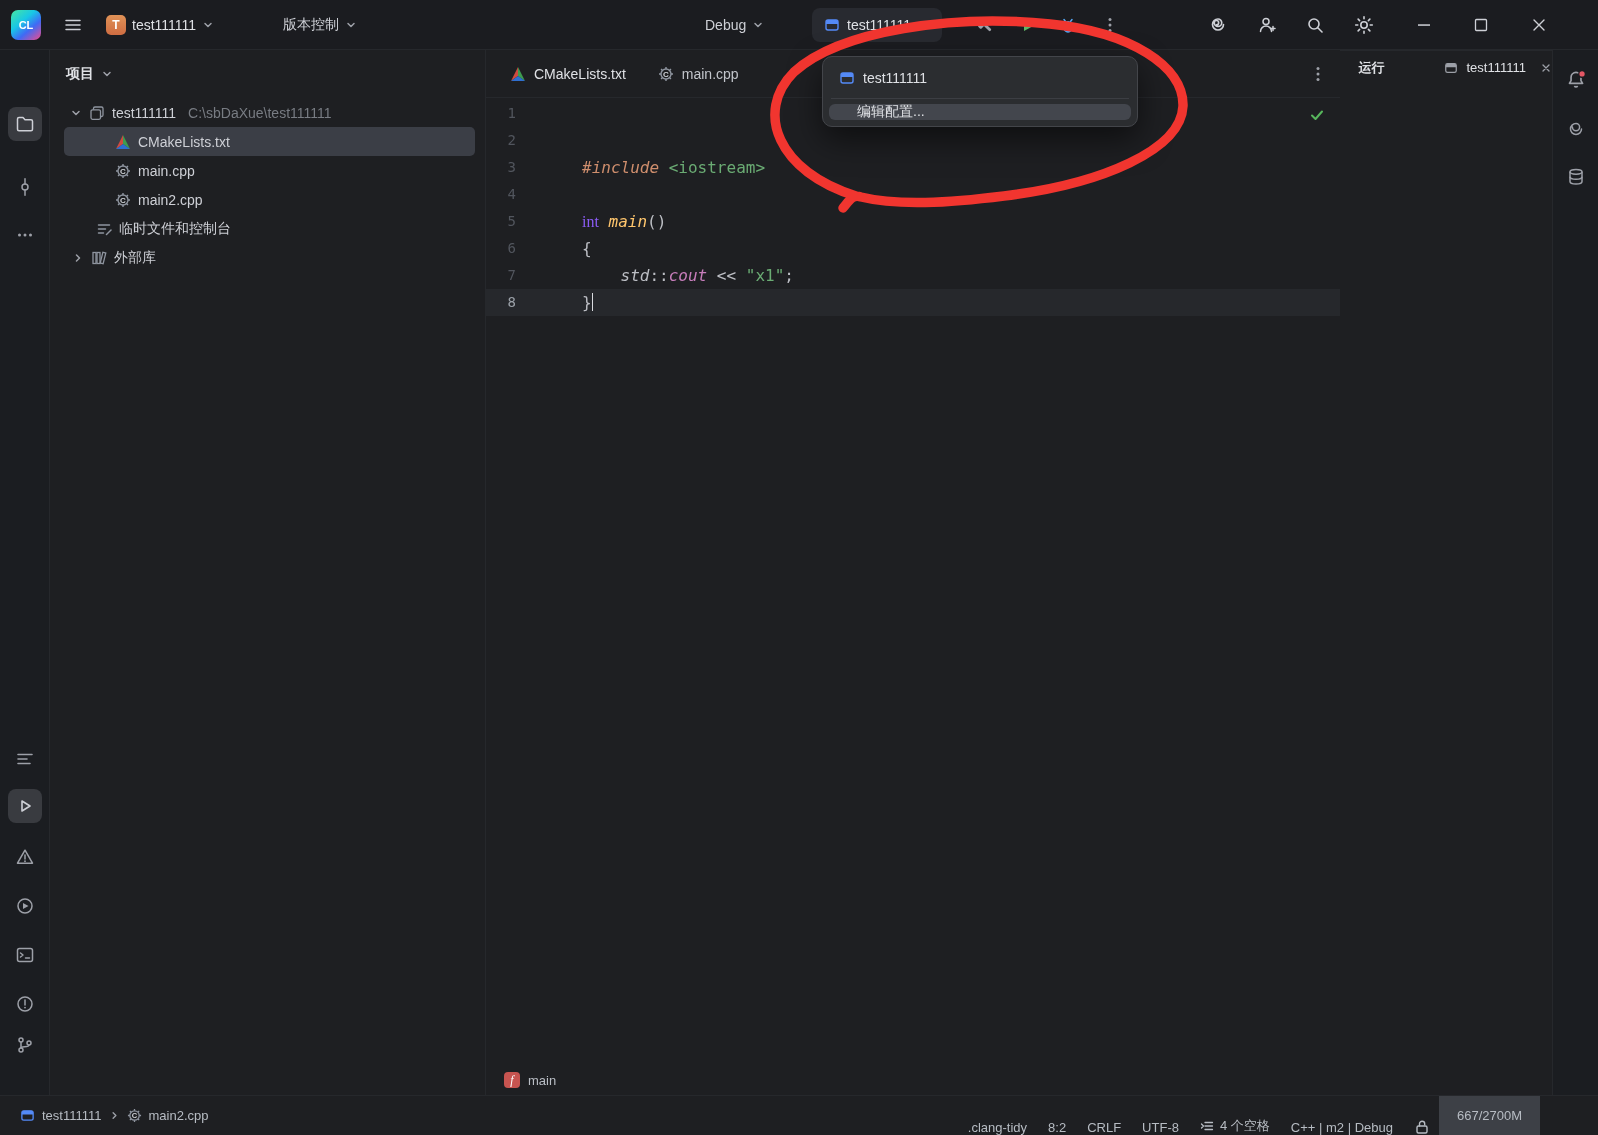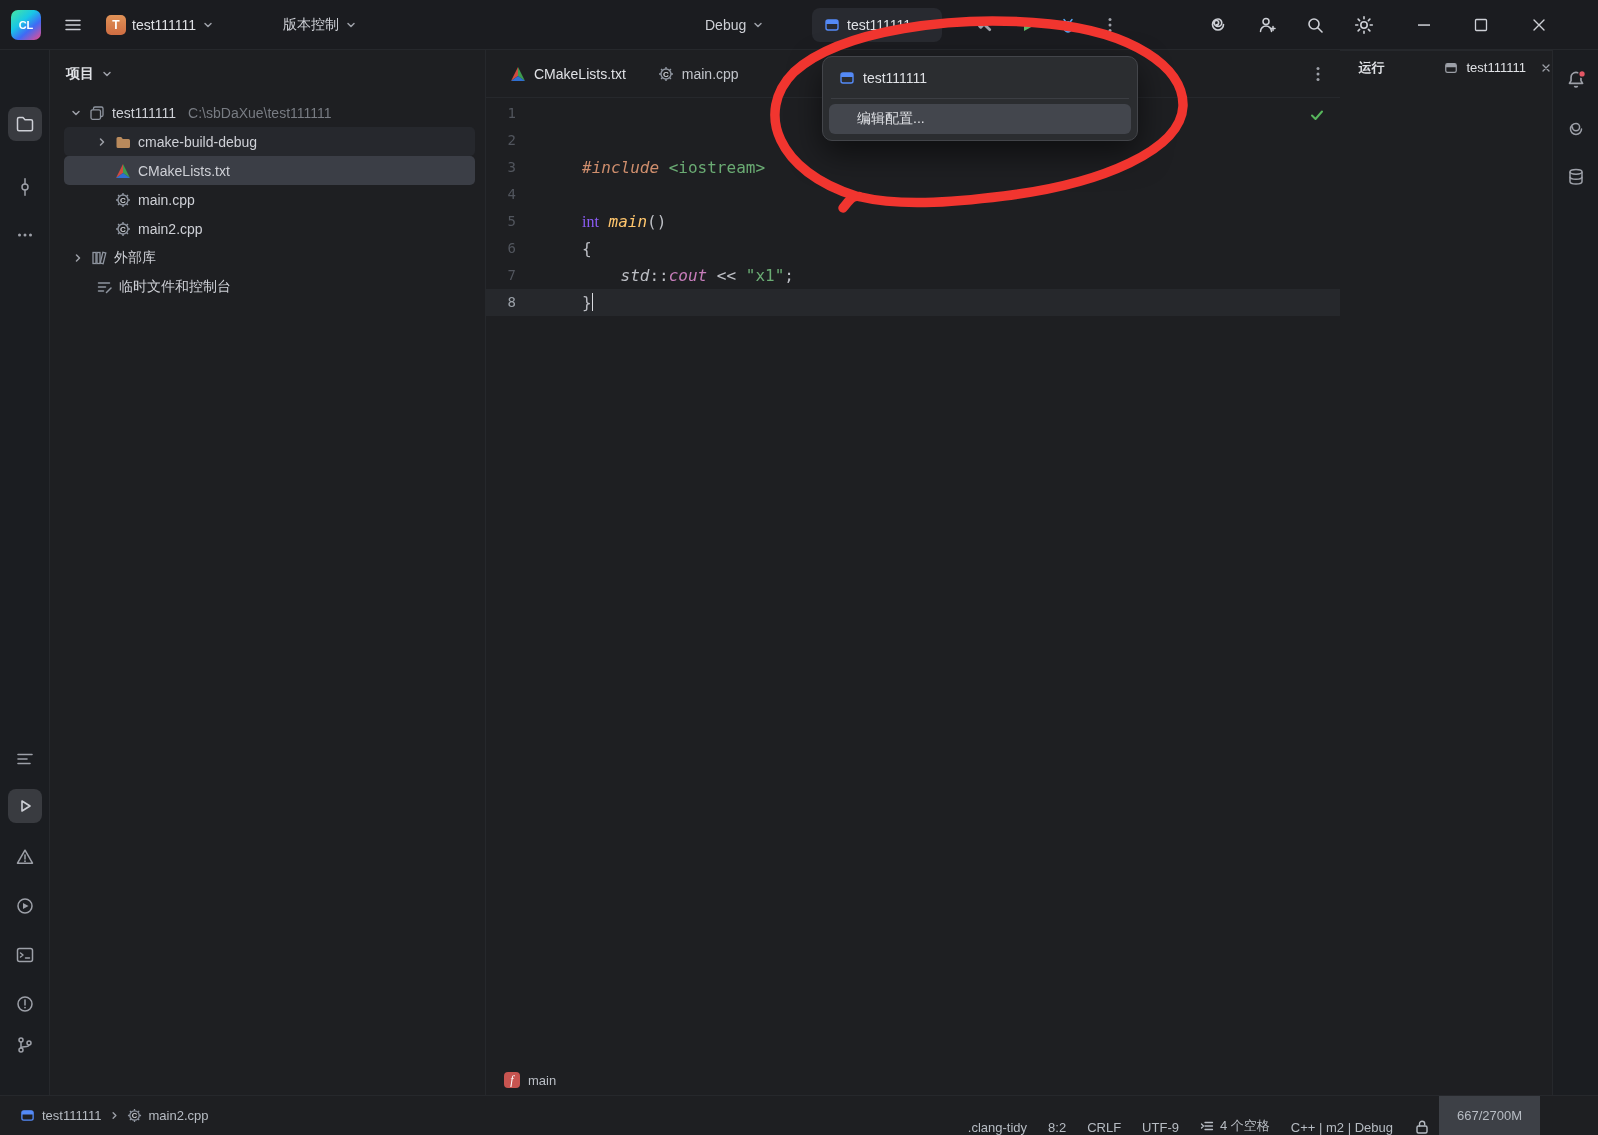--- a/index.html
+++ b/index.html
@@ -85,21 +85,21 @@
   .sb-left { display:flex; align-items:center; gap:7px; }
   .sb-right { margin-left:auto; display:flex; align-items:flex-end; gap:21px; height:100%; }
   .sb-item { display:flex; align-items:center; gap:6px; }
   .mem { background:#3d4046; align-self:stretch; display:flex; align-items:center; padding:0 18px; margin-left:-12px; }
 
   
   .popup { position:absolute; left:822px; top:56px; width:316px; background:#2b2d30; border:1px solid #43454a;
     border-radius:10px; box-shadow:0 12px 32px rgba(0,0,0,.55); padding:6px; z-index:50; }
   .popup-item { height:30px; display:flex; align-items:center; gap:8px; padding:0 10px; border-radius:6px; font-size:14px; color:#dfe1e5; }
   .popup-sep { height:1px; background:#3c3e43; margin:5px 2px; }
-  .popup-edit { height:30px; display:flex; align-items:center; padding-left:28px; background:#43464d; border-radius:6px; font-size:14px; color:#dfe1e5; }
+  .popup-edit { height:16px; display:flex; align-items:center; padding-left:28px; background:#43464d; border-radius:6px; font-size:14px; color:#dfe1e5; }
 
   .annotation { position:absolute; left:0; top:0; width:1598px; height:1135px; pointer-events:none; z-index:60; }
 
   svg { display:block; flex:none; }
 </style>
 </head>
 <body>
 
 <div class="window">
 
@@ -331,31 +331,20 @@
               <svg width="16" height="16" viewBox="0 0 16 16">
                   <g fill="none" stroke="#8f95a0" stroke-width="1.3">
                     <rect x="4.5" y="2" width="9.5" height="9.5" rx="1.5"></rect>
                     <rect x="2" y="4.8" width="9.5" height="9.5" rx="1.5" fill="#1e1f22"></rect>
                   </g>
                 </svg>
               <span>test111111</span>
               <span class="path">C:\sbDaXue\test111111</span>
             </div>
 
-            <div class="trow hov" style="padding-left:32px;">
-              <span class="chev-slot">
-                  <svg width="12" height="12" viewBox="0 0 12 12">
-                    <path d="M4.5 3 L7.5 6 L4.5 9" fill="none" stroke="#9da0a8" stroke-width="1.5" stroke-linecap="round" stroke-linejoin="round"></path>
-                  </svg>
-                </span>
-              <svg width="16" height="16" viewBox="0 0 16 16">
-                  <path d="M1.5 4.5 a1.5 1.5 0 0 1 1.5 -1.5 h3.2 l1.6 2 h5.7 a1.5 1.5 0 0 1 1.5 1.5 v6 a1.5 1.5 0 0 1 -1.5 1.5 h-10.5 a1.5 1.5 0 0 1 -1.5 -1.5 Z" fill="#b98a5c"></path>
-                </svg>
-              <span>cmake-build-debug</span>
-            </div>
 
             <div class="trow sel" style="padding-left:51px;">
               <svg width="16" height="16" viewBox="0 0 16 16">
                   <polygon points="8,1 1,15 8,10" fill="#cf4a3f"></polygon>
                   <polygon points="8,1 15,15 8,10" fill="#3e9b4f"></polygon>
                   <polygon points="1,15 15,15 8,10" fill="#2f6fd0"></polygon>
                 </svg>
               <span>CMakeLists.txt</span>
             </div>
 
@@ -372,48 +361,48 @@
 
             <div class="trow" style="padding-left:65px;">
               <svg width="16" height="16" viewBox="0 0 16 16">
                   <g fill="none" stroke="#8f95a0" stroke-width="1.4">
                     <circle cx="8" cy="8" r="5"></circle>
                     <path d="M8 1 V3 M8 13 V15 M1 8 H3 M13 8 H15 M3.05 3.05 L4.5 4.5 M11.5 11.5 L12.95 12.95 M3.05 12.95 L4.5 11.5 M11.5 4.5 L12.95 3.05"></path>
                   </g>
                   <text x="8" y="10.8" font-size="8" font-weight="bold" fill="#d0d3d8" text-anchor="middle" font-family="Liberation Sans, sans-serif">C</text>
                 </svg>
               <span>main2.cpp</span>
+            </div>
+
+            <div class="trow" style="padding-left:46px;">
+              <svg width="16" height="16" viewBox="0 0 16 16">
+                  <g fill="none" stroke="#8f95a0" stroke-width="1.5" stroke-linecap="round">
+                    <path d="M2.5 4 H13.5 M2.5 8 H9.5 M2.5 12 H7.5"></path>
+                    <path d="M10.5 13.5 L15 9"></path>
+                  </g>
+                </svg>
+              <span>临时文件和控制台</span>
             </div>
 
             <div class="trow" style="padding-left:22px;">
               <span class="chev-slot">
                   <svg width="12" height="12" viewBox="0 0 12 12">
                     <path d="M4.5 3 L7.5 6 L4.5 9" fill="none" stroke="#9da0a8" stroke-width="1.5" stroke-linecap="round" stroke-linejoin="round"></path>
                   </svg>
                 </span>
               <svg width="16" height="16" viewBox="0 0 16 16">
                   <g fill="none" stroke="#8f95a0" stroke-width="1.3">
                     <rect x="2" y="2.5" width="3" height="11"></rect>
                     <rect x="6" y="2.5" width="3" height="11"></rect>
                     <g transform="rotate(14 12 8)">
                       <rect x="10.5" y="2.5" width="3" height="11"></rect>
                     </g>
                   </g>
                 </svg>
               <span>外部库</span>
-            </div>
-
-            <div class="trow" style="padding-left:46px;">
-              <svg width="16" height="16" viewBox="0 0 16 16">
-                  <g fill="none" stroke="#8f95a0" stroke-width="1.5" stroke-linecap="round">
-                    <path d="M2.5 4 H13.5 M2.5 8 H9.5 M2.5 12 H7.5"></path>
-                    <path d="M10.5 13.5 L15 9"></path>
-                  </g>
-                </svg>
-              <span>临时文件和控制台</span>
             </div>
           </div>
         </aside>
 
         <section class="editor">
           <div class="tabbar">
             <div class="tab">
               <svg width="16" height="16" viewBox="0 0 16 16">
                   <polygon points="8,1 1,15 8,10" fill="#cf4a3f"></polygon>
                   <polygon points="8,1 15,15 8,10" fill="#3e9b4f"></polygon>
@@ -541,21 +530,21 @@
           </g>
           <text x="8" y="10.8" font-size="8" font-weight="bold" fill="#d0d3d8" text-anchor="middle" font-family="Liberation Sans, sans-serif">C</text>
         </svg>
       <span>main2.cpp</span>
     </div>
 
     <div class="sb-right">
       <span class="sb-item">.clang-tidy</span>
       <span class="sb-item">8:2</span>
       <span class="sb-item">CRLF</span>
-      <span class="sb-item">UTF-9</span>
+      <span class="sb-item">UTF-8</span>
       <span class="sb-item">
         <svg width="14" height="14" viewBox="0 0 14 14">
             <g fill="none" stroke="#b7bcc3" stroke-width="1.3" stroke-linecap="round">
               <path d="M5 3.5 H12.5 M5 7 H12.5 M5 10.5 H12.5"></path>
               <path d="M1.5 5 L3.5 7 L1.5 9"></path>
             </g>
           </svg>
         <span>4 个空格</span>
       </span>
       <span class="sb-item">C++ | m2 | Debug</span>

